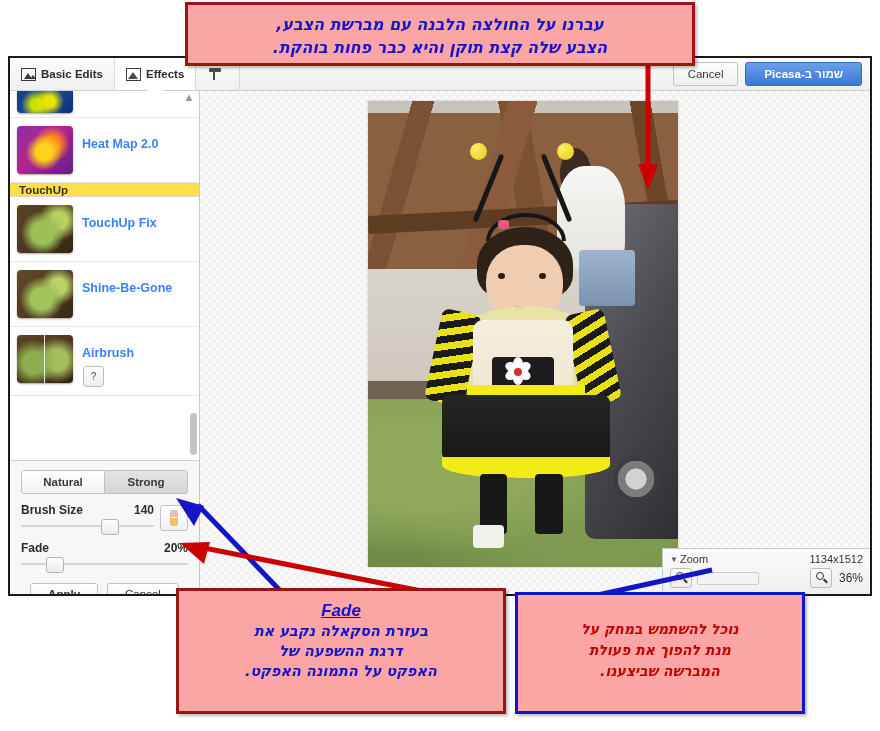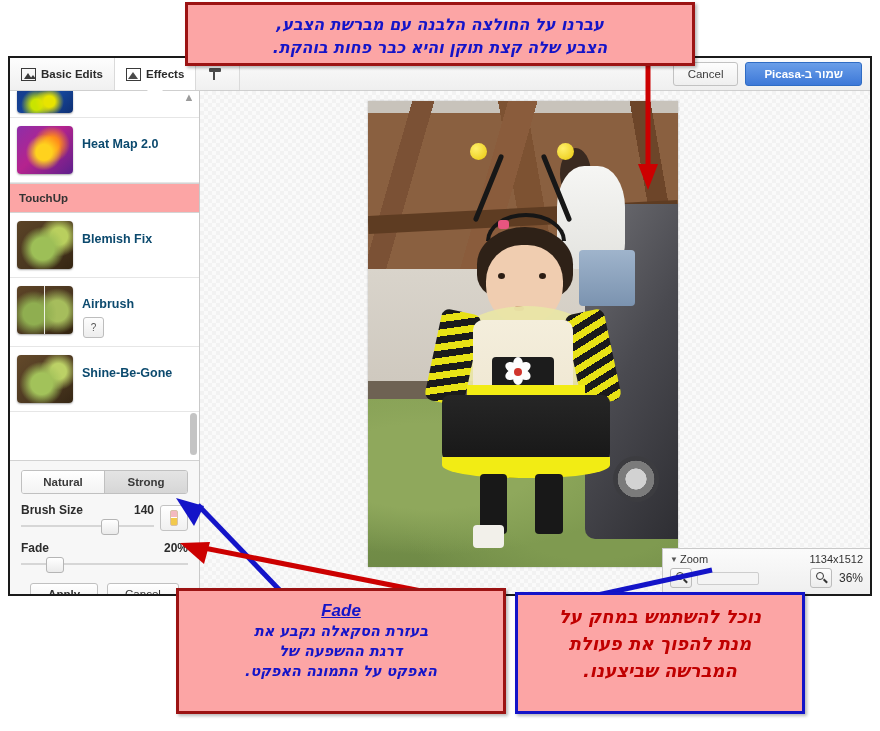--- a/index.html
+++ b/index.html
@@ -88,31 +88,31 @@
     display:flex;align-items:flex-start;gap:9px;
     padding:8px 6px 8px 7px;border-bottom:1px solid #e6e6e6;
     min-height:52px;box-sizing:border-box;
   }
   .fx-thumb{
     width:56px;height:48px;border-radius:4px;flex:0 0 auto;
     box-shadow:0 1px 2px rgba(0,0,0,.35);
     background-size:cover;background-position:center;
     position:relative;overflow:hidden;
   }
-  .fx-label{font-size:12.5px;font-weight:bold;color:#0c4a6e;padding-top:12px;line-height:1.1;}
+  .fx-label{font-size:12.5px;font-weight:bold;color:#3b82f6;padding-top:12px;line-height:1.1;}
   .fx-name-wrap{display:flex;flex-direction:column;gap:5px;}
   .help-btn{
     width:19px;height:19px;border:1px solid #bdbdbd;border-radius:3px;
     background:linear-gradient(#fdfdfd,#ededed);
     font-size:10px;color:#555;display:flex;align-items:center;justify-content:center;
     margin-left:1px;
   }
   .fx-section{
-    background:#fca5a5;border-top:1px solid #d4d4d4;border-bottom:1px solid #d4d4d4;
-    font-size:11.5px;font-weight:bold;color:#333;padding:8px 9px;
+    background:#fde047;border-top:1px solid #d4d4d4;border-bottom:1px solid #d4d4d4;
+    font-size:11.5px;font-weight:bold;color:#333;padding:0 9px;
   }
   
   .th-blue{background:
     radial-gradient(circle at 58% 48%, #e8e400 0 16%, rgba(232,228,0,0) 42%),
     radial-gradient(circle at 35% 62%, #c9e400 0 14%, rgba(201,228,0,0) 40%),
     linear-gradient(135deg,#143c8c 0%,#16489e 55%,#0e2f72 100%);}
   .th-heat{background:
     radial-gradient(circle at 48% 55%, #ffd21e 0 20%, rgba(255,210,30,0) 46%),
     radial-gradient(circle at 62% 38%, #ff8c1a 0 16%, rgba(255,140,26,0) 40%),
     linear-gradient(135deg,#8e2ea8 0%,#b5238e 45%,#5d1f8c 100%);}
@@ -351,34 +351,34 @@
         <div class="fx-item">
           <div class="fx-thumb th-heat"></div>
           <div class="fx-label">Heat Map 2.0</div>
         </div>
 
 
         <div class="fx-section">TouchUp</div>
 
         <div class="fx-item">
           <div class="fx-thumb th-frog"></div>
-          <div class="fx-label">Blemish Fix</div>
+          <div class="fx-label">TouchUp Fix</div>
+        </div>
+
+        <div class="fx-item">
+          <div class="fx-thumb th-frog2"></div>
+          <div class="fx-label">Shine-Be-Gone</div>
         </div>
 
         <div class="fx-item">
           <div class="fx-thumb th-split"></div>
           <div class="fx-name-wrap">
             <div class="fx-label">Airbrush</div>
             <div class="help-btn">?</div>
           </div>
-        </div>
-
-        <div class="fx-item">
-          <div class="fx-thumb th-frog2"></div>
-          <div class="fx-label">Shine-Be-Gone</div>
         </div>
       </div>
 
       <div class="panel-sb">
         <div class="panel-sb-thumb"></div>
       </div>
 
       <div class="controls">
         <div class="seg">
           <div>Natural</div>
@@ -527,20 +527,20 @@
       <div class="co-title" style="font-size:17px;">Fade</div>
       <div class="co-text co-blue-text" style="font-size:14.5px;line-height:1.38;">
         <div>בעזרת הסקאלה נקבע את</div>
         <div>דרגת ההשפעה של</div>
         <div>האפקט על התמונה האפקט.</div>
       </div>
     </div>
   </div>
 
   <div class="callout blue" style="left:515px;top:592px;width:290px;height:122px;">
-    <div class="co-text co-red-text" style="font-size:18px;line-height:1.5;padding:8px 12px 0;">
+    <div class="co-text co-red-text" style="font-size:14px;line-height:1.5;padding:24px 12px 0;">
       <div>נוכל להשתמש במחק על</div>
       <div>מנת להפוך את פעולת</div>
       <div>המברשה שביצענו.</div>
     </div>
   </div>
 
 </div>
 
 </body></html>

